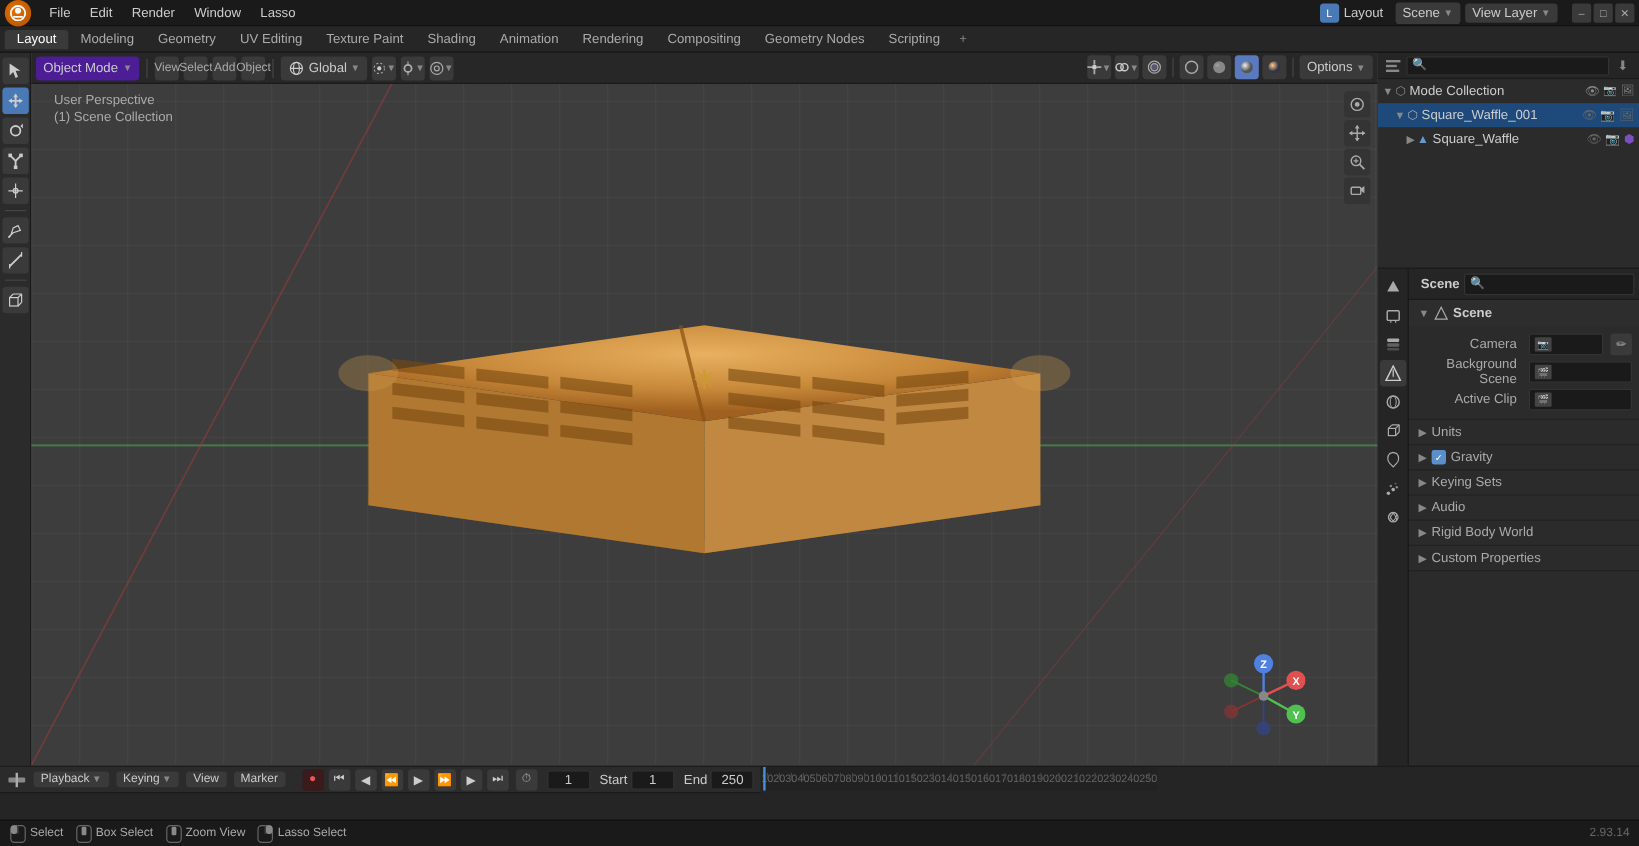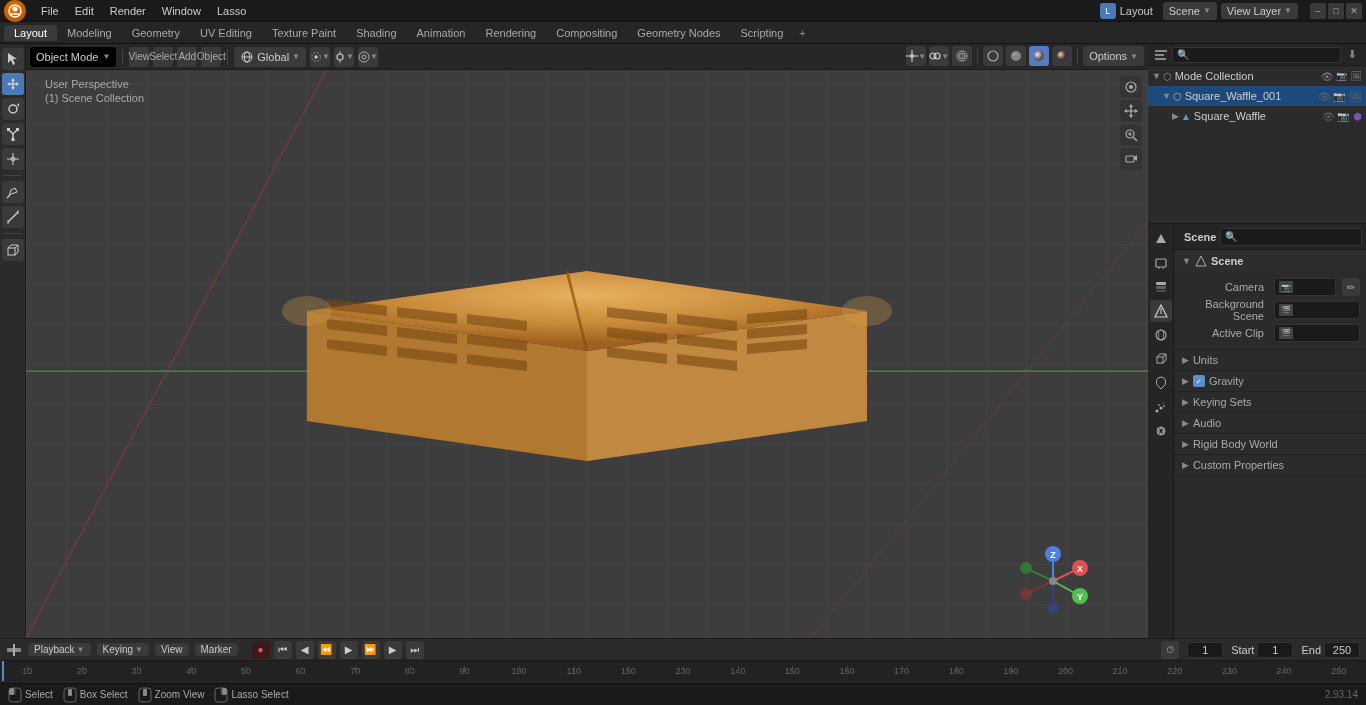--- a/index.html
+++ b/index.html
@@ -190,21 +190,21 @@
       cursor: pointer;
       margin-left: 2px;
     }
 
     
     #timeline {
       height: 45px;
       background: #252525;
       border-top: 1px solid #1a1a1a;
       display: flex;
-      flex-direction: column;
+      flex-direction: row;
     }
     #timeline-header {
       height: 22px;
       display: flex;
       align-items: center;
       padding: 0 6px;
       gap: 6px;
       background: #2b2b2b;
       border-bottom: 1px solid #1a1a1a;
     }
@@ -430,21 +430,21 @@
       align-items: center;
       padding: 0 4px;
       gap: 4px;
       border-bottom: 1px solid #1a1a1a;
       z-index: 10;
     }
 
     
     .mode-dropdown {
       height: 20px;
-      background: #000000;
+      background: #4c1d95;
       border-radius: 3px;
       padding: 0 6px;
       display: flex;
       align-items: center;
       gap: 4px;
       cursor: pointer;
       font-size: 11px;
       color: #ccc;
     }
 

